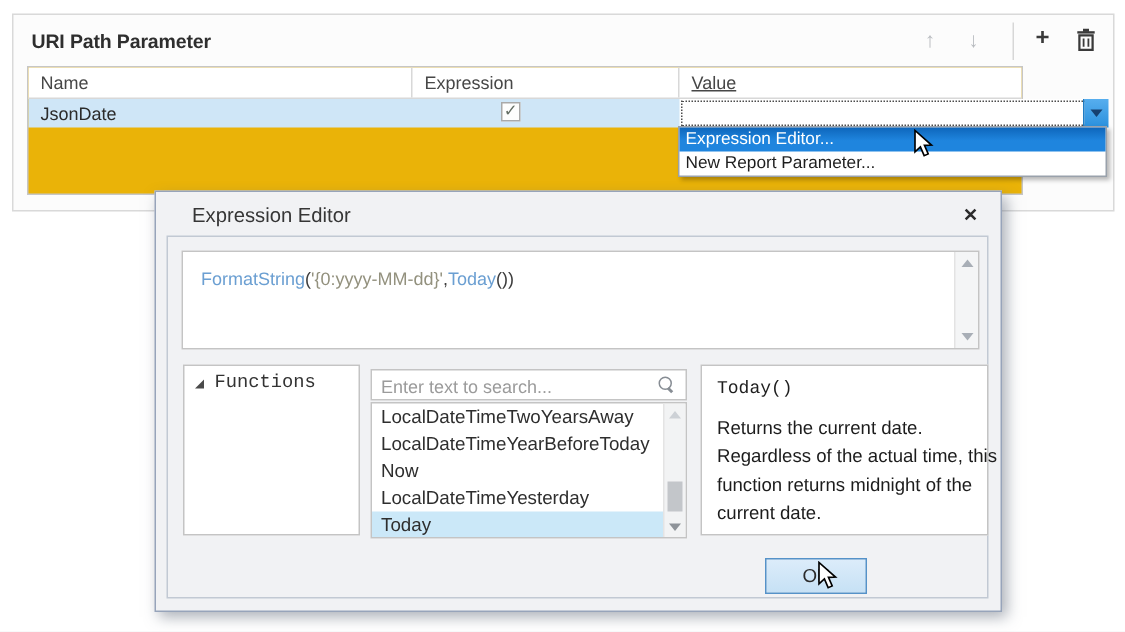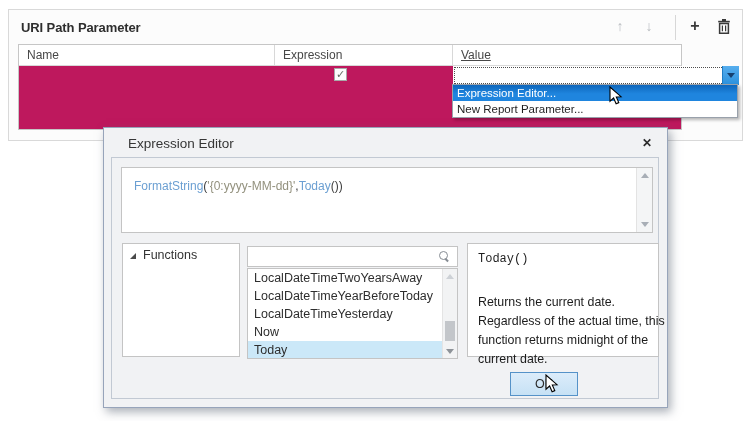--- a/index.html
+++ b/index.html
@@ -14,21 +14,21 @@
            background:#fcfcfc; border:1px solid #d9d9d9; }
   .panel-title { position:absolute; left:12px; top:10px; font-size:13px; font-weight:bold;
                  color:#2e2e2e; letter-spacing:-0.1px; }
   .tb-icon { position:absolute; top:7px; width:18px; height:18px; text-align:center;
              line-height:18px; font-size:14px; }
   .tb-icon.disabled { color:#b9bcc0; }
   .tb-icon.dark { color:#3a3a3a; font-weight:bold; }
   .tb-sep { position:absolute; top:5px; width:1px; height:25px; background:#d7d7d7; }
 
   .table-box { position:absolute; left:9px; top:34px; width:664px; height:86px;
-               background:#be185d; border:1px solid #c6c6c6; }
+               background:#eab308; border:1px solid #c6c6c6; }
   .hdr-row { position:absolute; left:0; top:0; width:100%; height:21px; display:flex;
              border-bottom:1px solid #d8d8d8; background:#fff; }
   .hdr-cell { font-size:12px; color:#474747; padding:3px 0 0 8px; border-right:1px solid #d8d8d8; }
   .hdr-cell.c1 { width:256px; } .hdr-cell.c2 { width:178px; } .hdr-cell.c3 { flex:1; border-right:none;text-decoration:underline; }
   .data-row { position:absolute; left:0; top:21px; width:100%; height:19px; background:#cfe6f7; }
   .row-name { position:absolute; left:8px; top:3px; font-size:12px; color:#2b2b2b; }
   .checkbox { position:absolute; left:315px; top:23px; width:13px; height:13px;
               background:#fdfdfd; border:1px solid #a9a9a9; text-align:center;
               font-size:11px; line-height:11px; color:#636d63; }
   .value-editor { position:absolute; left:434px; top:21px; width:286px; height:19px; background:#fff; }
@@ -65,21 +65,21 @@
   .tok-func { color:#6b9fd2; } .tok-string { color:#93917e; } .tok-plain { color:#3d3d3d; }
   .v-scroll { position:absolute; right:0; top:0; bottom:0; width:16px;
               background:#f4f5f6; border-left:1px solid #e3e3e3; }
   .sb-up, .sb-dn { position:absolute; left:4px; width:0; height:0;
                    border-left:4px solid transparent; border-right:4px solid transparent; }
   .sb-up { top:5px; border-bottom:5px solid #a8aeb6; }
   .sb-dn { bottom:5px; border-top:5px solid #a8aeb6; }
 
   .tree-box { position:absolute; left:10px; top:85px; width:118px; height:114px;
               background:#fff; border:1px solid #c4c4c4; font-size:12.5px; color:#333; }
-  .tree-root { height:19px; padding:3px 0 0 6px; display:flex; align-items:center; }
+  .tree-root { height:19px; padding:3px 0 0 6px; display:flex; align-items:center;font-family:Liberation Mono, monospace; }
   .expander { width:0; height:0; border-right:6px solid #4a4a4a; border-top:6px solid transparent;
               margin:1px 7px 0 1px; }
   .tree-child { height:18px; line-height:18px; margin-left:37px; padding-left:4px; white-space:nowrap; }
   .tree-child.selected { background:#cbe8f8; }
 
   .search-box { position:absolute; left:135px; top:88px; width:211px; height:21px;
                 background:#fff; border:1px solid #c4c4c4; }
   .search-input { position:absolute; left:0; top:0; width:186px; height:19px; border:none; outline:none;
                   font:12px "Liberation Sans",sans-serif; color:#3a3a3a; padding:2px 0 0 6px;
                   background:transparent; }
@@ -97,21 +97,21 @@
   .fn-item.selected { background:#cbe8f8; }
   .list-scroll { position:absolute; right:0; top:0; bottom:0; width:15px;
                  background:#f2f3f4; border-left:1px solid #e4e4e4; }
   .list-scroll .sb-up { left:3px; border-bottom-color:#cdd1d6; }
   .list-scroll .sb-dn { left:3px; bottom:4px; border-top-color:#8e9399; }
   .thumb { position:absolute; left:2px; top:52px; width:10px; height:20px; background:#c3c6ca; }
 
   .desc-box { position:absolute; left:355px; top:85px; width:192px; height:114px;
               background:#fff; border:1px solid #c4c4c4; padding:8px 6px 0 10px; }
   .desc-sig { font-family:"Liberation Mono", monospace; font-size:12px; color:#1e1e1e; }
-  .desc-body { margin-top:27px; font-size:12.4px; color:#1c1c1c; }
+  .desc-body { margin-top:10px; font-size:12.4px; color:#1c1c1c; }
   .desc-line { line-height:19px; white-space:nowrap; }
 
   .btn { position:absolute; top:214px; height:24px; font-size:12.5px; text-align:center;
          line-height:22px; color:#2b2b2b; }
   .btn-ok { left:398px; width:68px; background:linear-gradient(#dcecfa,#c6e1f5);
             border:1px solid #5592c8; }
   .btn-cancel { left:474px; width:70px; background:linear-gradient(#f7f7f7,#e9eaeb);
                 border:1px solid #9aa1a9; }
 
   .cursor { position:absolute; z-index:30; }
@@ -137,20 +137,23 @@
       <line x1="8.6" y1="6.6" x2="8.6" y2="12.2" stroke="#3a3a3a" stroke-width="1.2"></line>
     </svg>
   </div>
 
   <div class="table-box">
     <div class="hdr-row">
       <div class="hdr-cell c1">Name</div>
       <div class="hdr-cell c2">Expression</div>
       <div class="hdr-cell c3">Value</div>
     </div>
+    <div class="data-row">
+      <div class="row-name">JsonDate</div>
+    </div>
     <div class="checkbox">✓</div>
     <div class="value-editor">
       <input class="value-input" value="" style="">
       <div class="focus-dots"></div>
       <div class="dd-btn"></div>
     </div>
   </div>
 </div>
 
 <div class="popup">
@@ -173,29 +176,30 @@
     </div>
 
     <div class="tree-box">
       <div class="tree-root">
         <span class="expander"></span>
         <span>Functions</span>
       </div>
     </div>
 
     <div class="search-box">
+      <input class="search-input" placeholder="Enter text to search..." style="">
       <div class="mag"></div>
     </div>
 
     <div class="list-box">
       <div>
           <div class="fn-item">LocalDateTimeTwoYearsAway</div>
           <div class="fn-item">LocalDateTimeYearBeforeToday</div>
+          <div class="fn-item">Now</div>
           <div class="fn-item">LocalDateTimeYesterday</div>
-          <div class="fn-item">Now</div>
           <div class="fn-item selected">Today</div>
         </div>
       <div class="list-scroll">
         <div class="sb-up"></div>
         <div class="thumb"></div>
         <div class="sb-dn"></div>
       </div>
     </div>
 
     <div class="desc-box">

